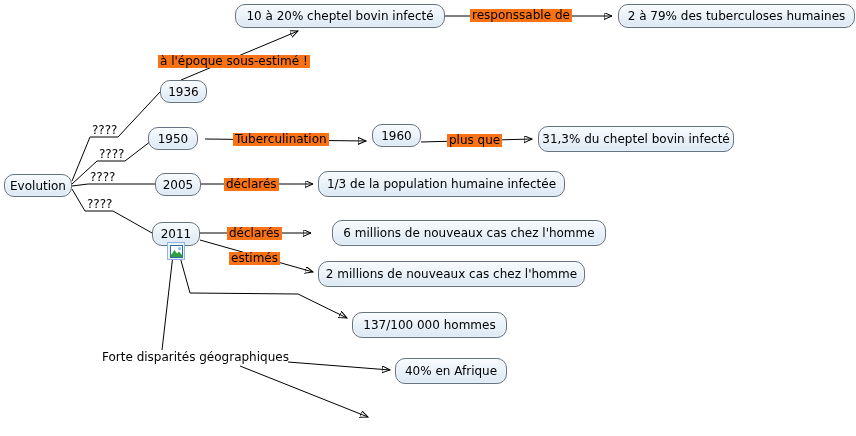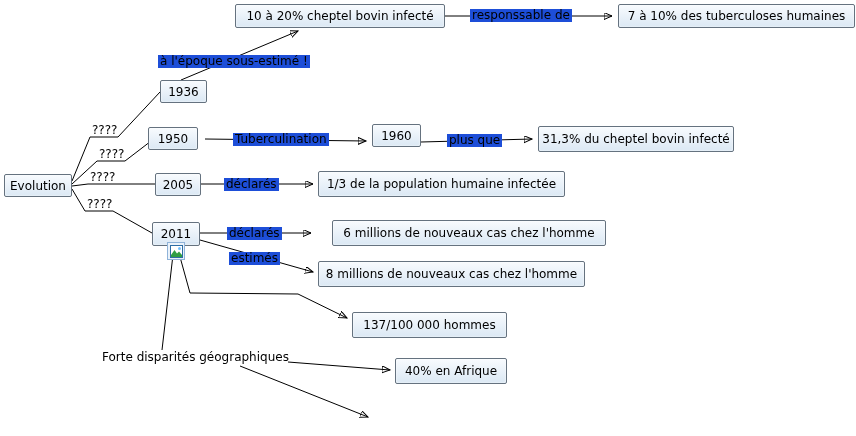--- a/index.html
+++ b/index.html
@@ -16,32 +16,32 @@
   .node {
     position: absolute;
     box-sizing: border-box;
     display: flex;
     align-items: center;
     justify-content: center;
     white-space: nowrap;
     font-size: 12px;
     color: #000000;
     border: 1px solid #65727f;
-    border-radius: 2px;
+    border-radius: 10px;
     background: linear-gradient(to bottom, #f8fbfe 0%, #dbe8f4 100%);
     box-shadow: inset 0 0 2px #ffffff;
     padding: 0 4px;
   }
   .edge-label {
     position: absolute;
     font-size: 12px;
     line-height: 13px;
     color: #000000;
     white-space: nowrap;
-    background: #1d4ed8;
+    background: #f97316;
     padding: 0 2px;
   }
   .edge-label.nobg { background: transparent; }
   .icon-frame {
     position: absolute;
     width: 18px;
     height: 18px;
     box-sizing: border-box;
     border: 1px solid #8fb3d9;
     background: #eaf2fa;
@@ -78,25 +78,25 @@
     <path d="M240,366 L368,417" marker-end="url(#arr)"></path>
   </svg>
 
   <div class="node" style="left:4px;top:174px;width:68px;height:23px">Evolution</div>
   <div class="node" style="left:160px;top:80px;width:47px;height:23px">1936</div>
   <div class="node" style="left:148px;top:127px;width:50px;height:23px">1950</div>
   <div class="node" style="left:372px;top:124px;width:49px;height:23px">1960</div>
   <div class="node" style="left:155px;top:173px;width:46px;height:23px">2005</div>
   <div class="node" style="left:152px;top:222px;width:48px;height:24px">2011</div>
   <div class="node" style="left:235px;top:4px;width:210px;height:24px">10 à 20% cheptel bovin infecté</div>
-  <div class="node" style="left:618px;top:4px;width:237px;height:24px">7 à 10% des tuberculoses humaines</div>
+  <div class="node" style="left:618px;top:4px;width:237px;height:24px">2 à 79% des tuberculoses humaines</div>
   <div class="node" style="left:538px;top:126px;width:196px;height:26px">31,3% du cheptel bovin infecté</div>
   <div class="node" style="left:318px;top:171px;width:247px;height:26px">1/3 de la population humaine infectée</div>
   <div class="node" style="left:332px;top:220px;width:274px;height:26px">6 millions de nouveaux cas chez l'homme</div>
-  <div class="node" style="left:318px;top:261px;width:267px;height:26px">8 millions de nouveaux cas chez l'homme</div>
+  <div class="node" style="left:318px;top:261px;width:267px;height:26px">2 millions de nouveaux cas chez l'homme</div>
   <div class="node" style="left:352px;top:312px;width:155px;height:26px">137/100 000 hommes</div>
   <div class="node" style="left:395px;top:358px;width:112px;height:26px">40% en Afrique</div>
 
   <div class="edge-label" style="left:158px;top:55px">à l'époque sous-estimé !</div>
   <div class="edge-label nobg" style="left:90px;top:124px">????</div>
   <div class="edge-label nobg" style="left:97px;top:148px">????</div>
   <div class="edge-label nobg" style="left:88px;top:171px">????</div>
   <div class="edge-label nobg" style="left:85px;top:198px">????</div>
   <div class="edge-label" style="left:470px;top:9px">responssable de</div>
   <div class="edge-label" style="left:233px;top:133px">Tuberculination</div>

